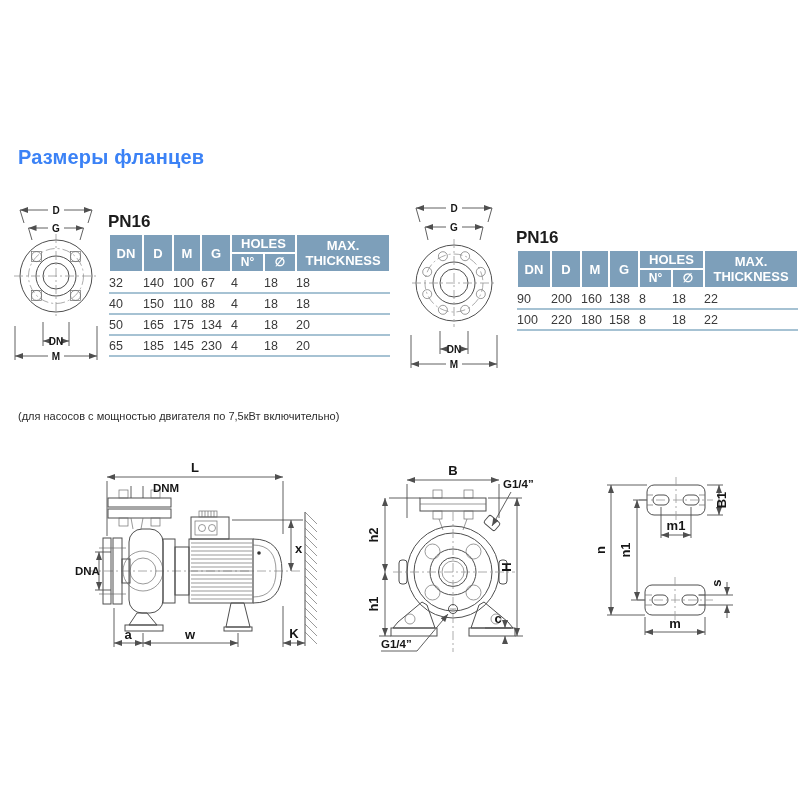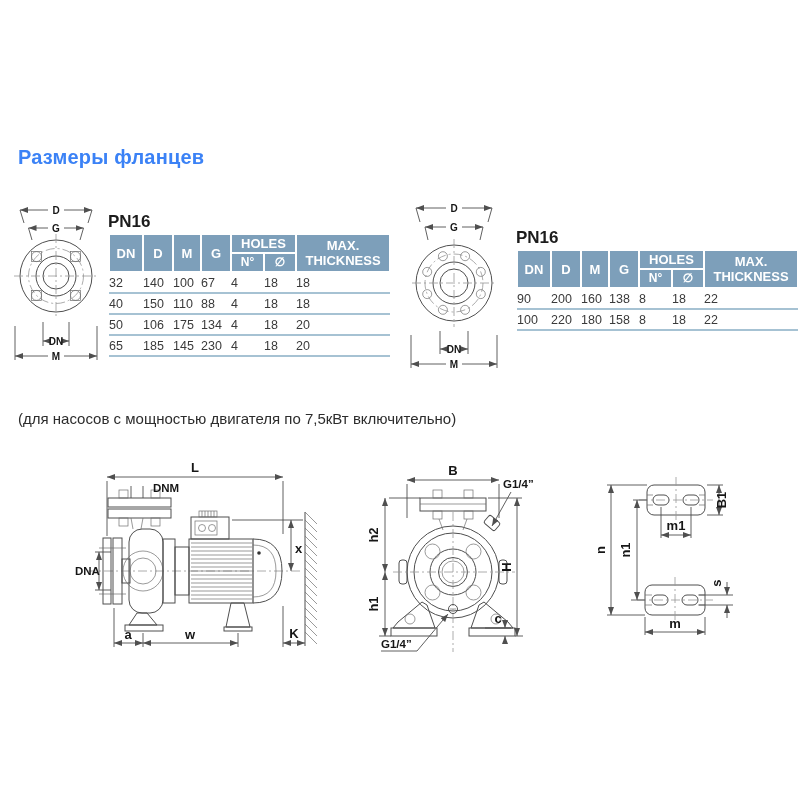--- a/index.html
+++ b/index.html
@@ -1,19 +1,19 @@
 <!DOCTYPE html>
 <html><head>
 <meta charset="utf-8">
 <style>
   html,body{margin:0;padding:0;background:#fff;}
   body{width:800px;height:800px;position:relative;font-family:"Liberation Sans",sans-serif;overflow:hidden;}
   .abs{position:absolute;}
   .section-title{position:absolute;left:18px;margin:0;font-size:20px;font-weight:bold;color:#3b82f6;letter-spacing:.2px;text-align:right;}
-  .subtitle{position:absolute;left:18px;font-size:15px;color:#2c2c2c;}
+  .subtitle{position:absolute;left:18px;font-size:11px;color:#2c2c2c;}
   .pn-label{position:absolute;font-size:17px;font-weight:bold;color:#1c1c1c;}
   table.dim-table{position:absolute;border-collapse:collapse;table-layout:fixed;}
   table.dim-table th{background:#7d9fba;color:#fff;font-size:13px;font-weight:bold;border:2px solid #fff;padding:1px 0;text-align:center;line-height:15px;}
   table.dim-table th.sub{font-size:12px;}
   table.dim-table th.maxth{font-size:13px;line-height:15px;}
   table.dim-table td{font-size:12.5px;color:#3a3a3a;text-align:left;border-bottom:2px solid #a6c2d3;padding:3px 0 2px;line-height:14px;}
   svg{overflow:visible;}
   .ln{stroke:#4f4f4f;fill:none;stroke-width:1;}
   .thin{stroke:#6f6f6f;fill:none;stroke-width:.7;}
   .cl{stroke:#979797;fill:none;stroke-width:.8;stroke-dasharray:9 3 2 3;}
@@ -112,21 +112,21 @@
         <td>40</td>
           <td>150</td>
           <td>110</td>
           <td>88</td>
           <td>4</td>
           <td>18</td>
           <td>18</td>
       </tr>
       <tr>
         <td>50</td>
-          <td>106</td>
+          <td>165</td>
           <td>175</td>
           <td>134</td>
           <td>4</td>
           <td>18</td>
           <td>20</td>
       </tr>
       <tr>
         <td>65</td>
           <td>185</td>
           <td>145</td>

